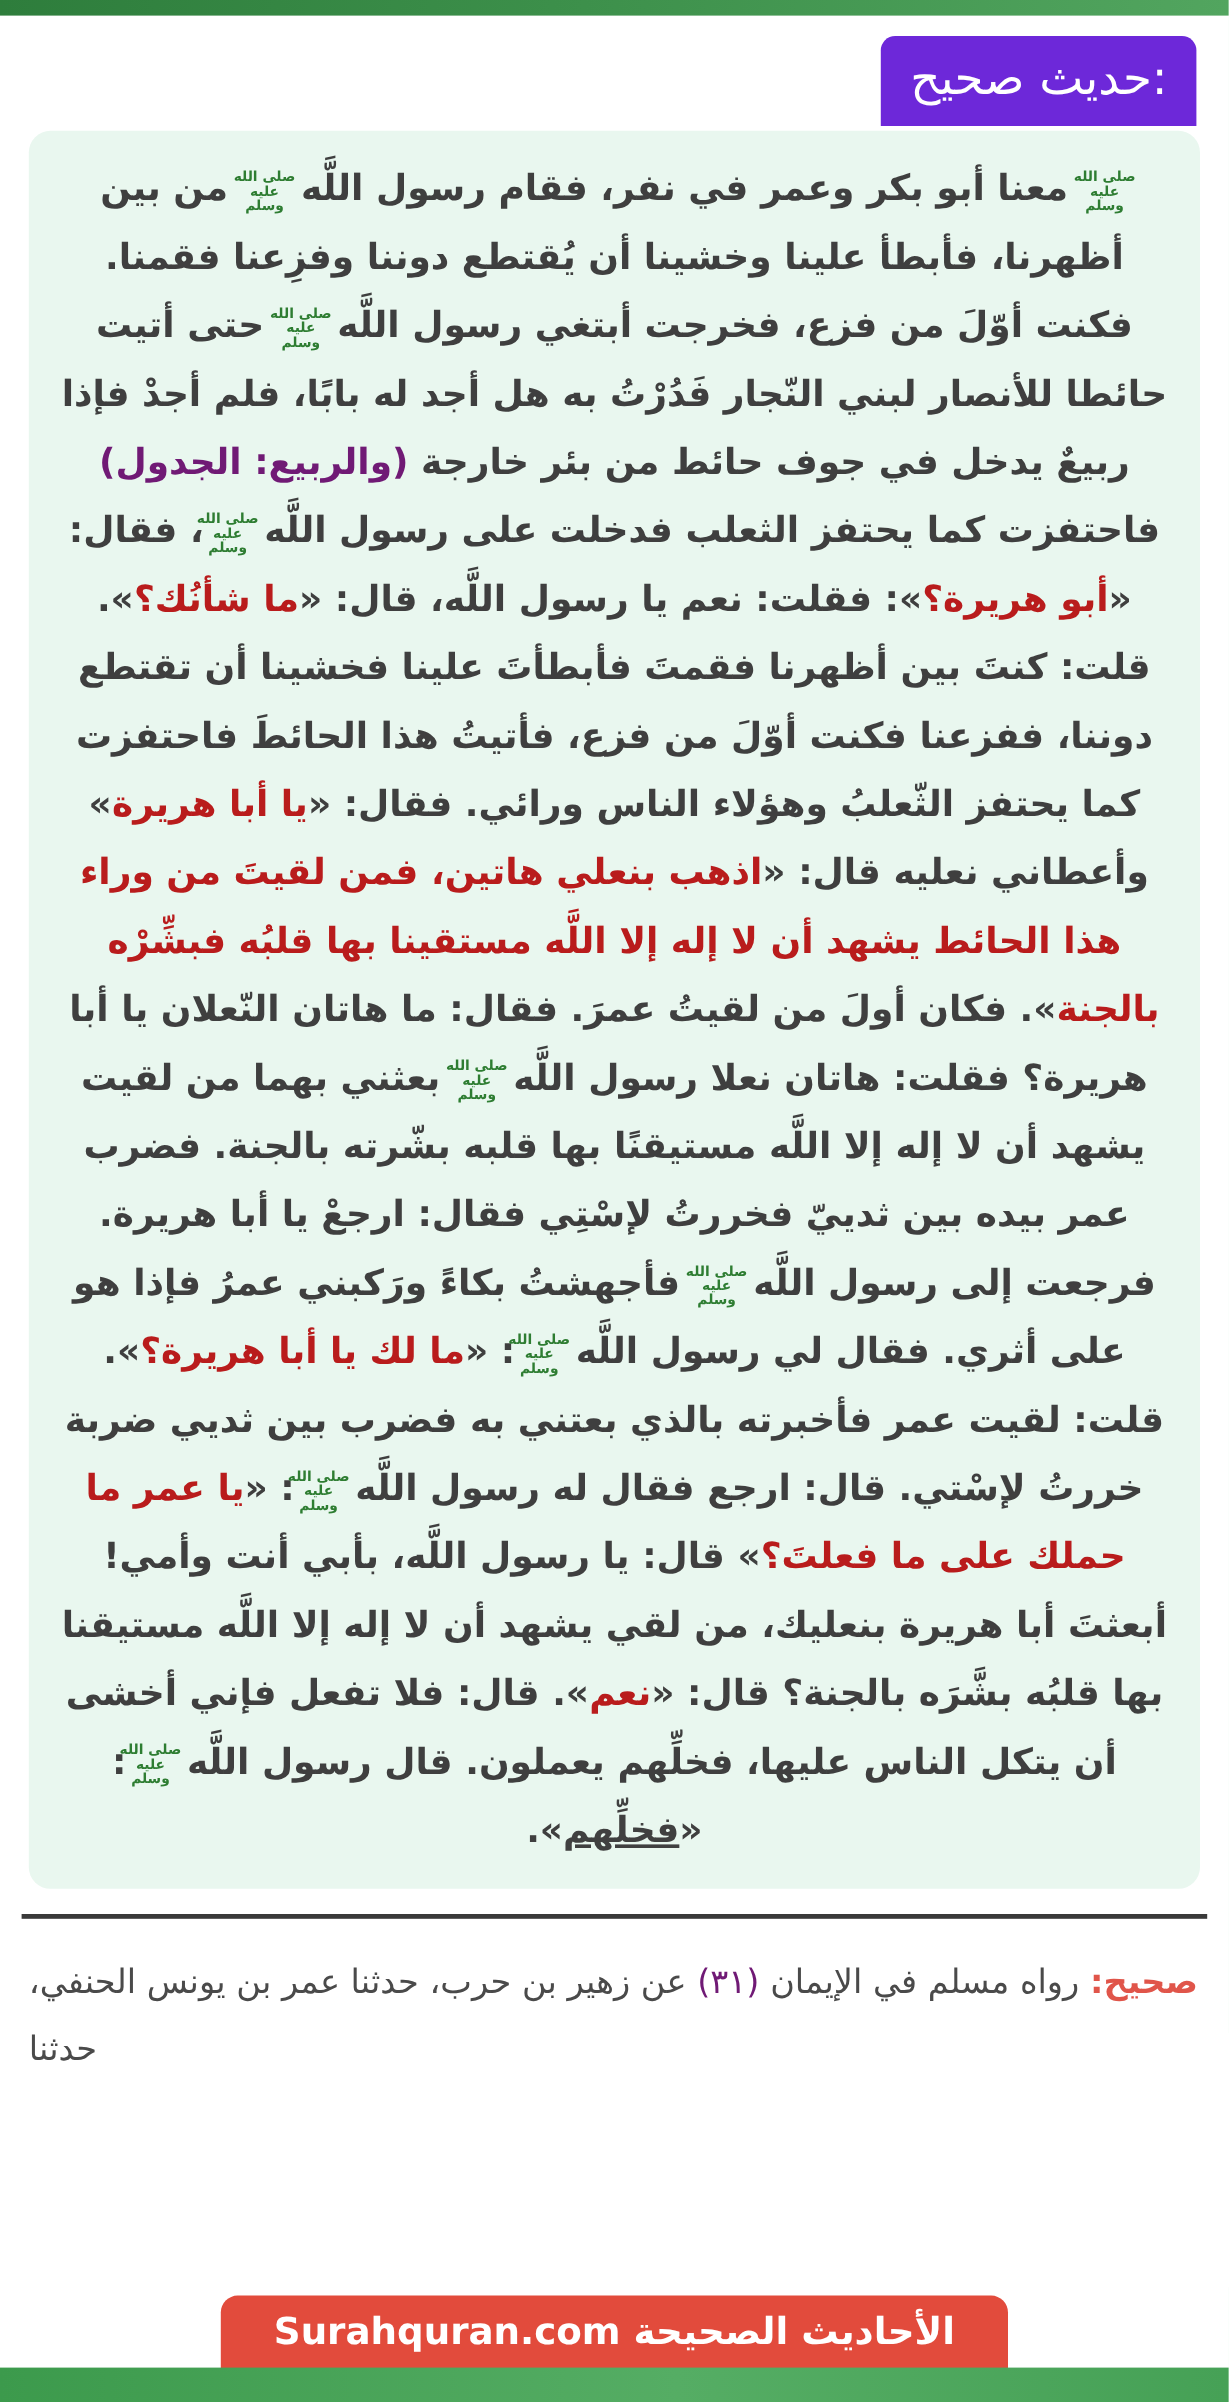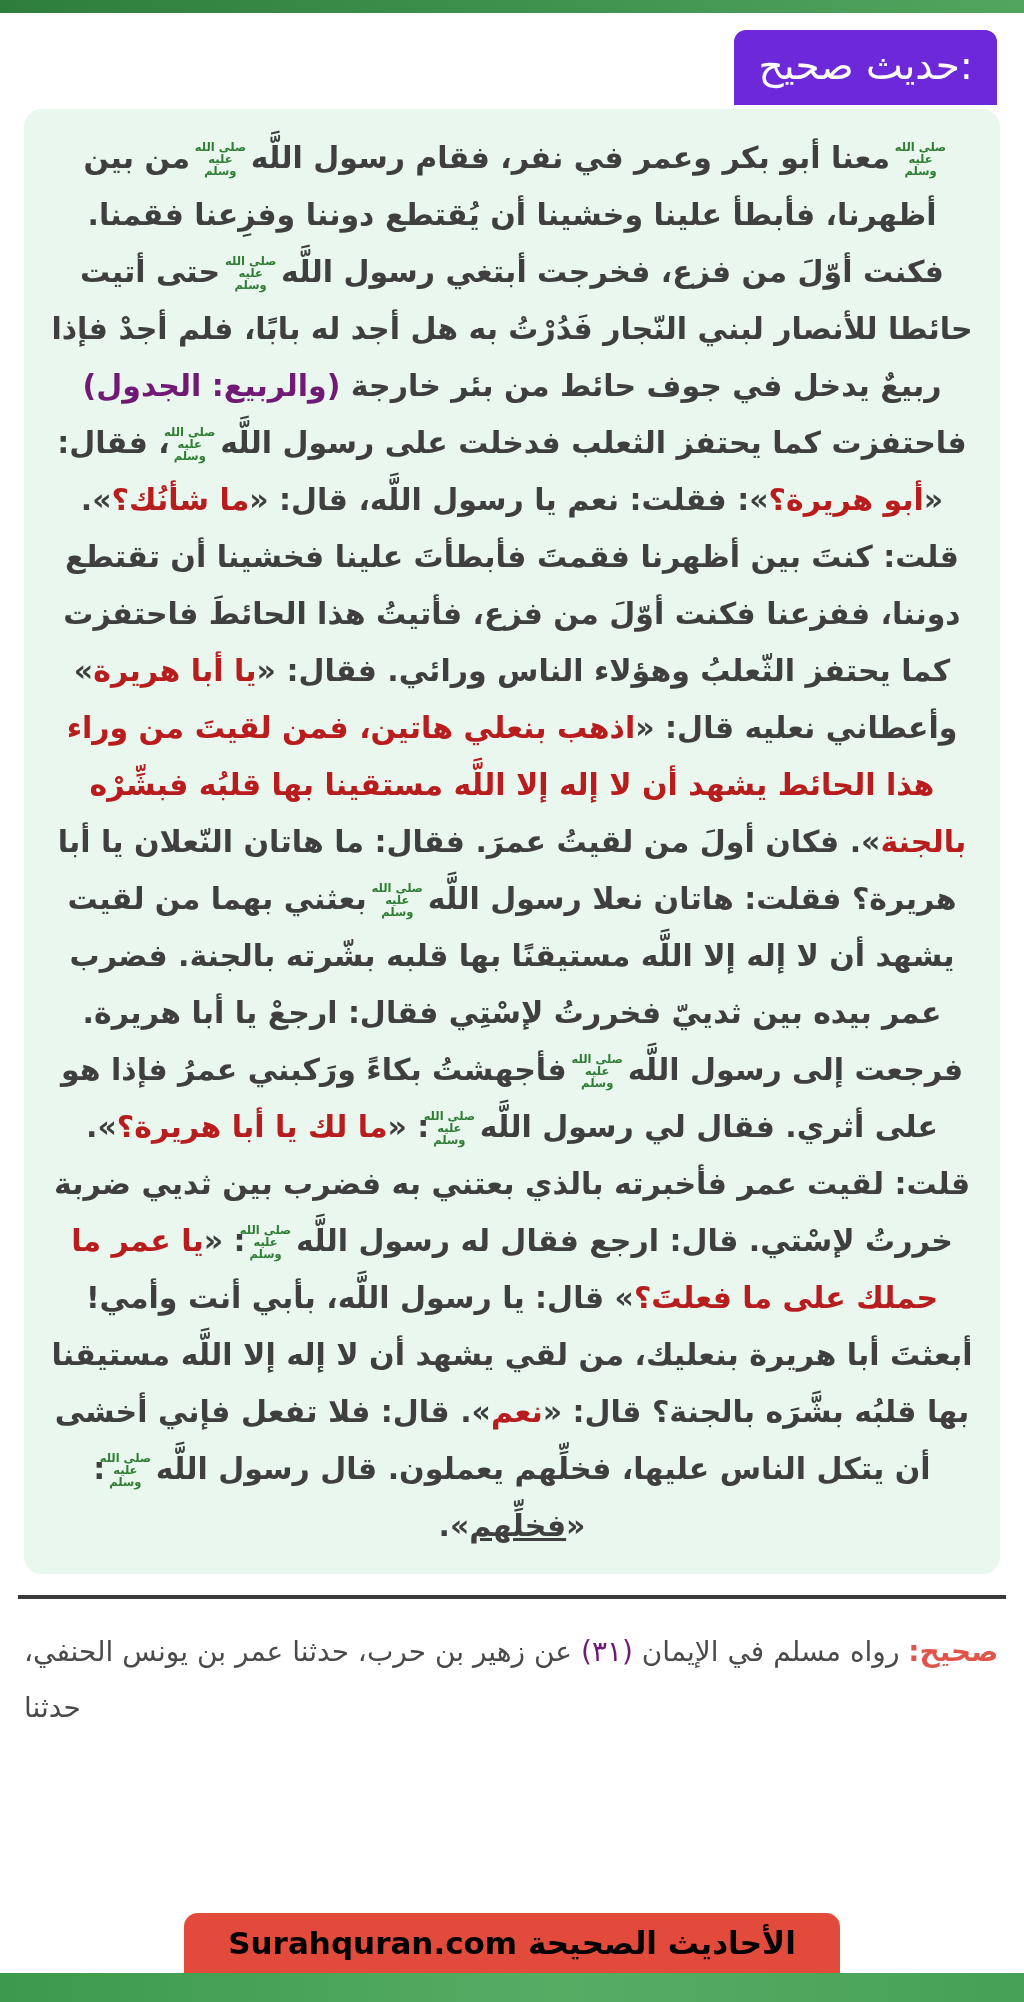--- a/index.html
+++ b/index.html
@@ -62,21 +62,21 @@
     color:#4a4a4a;
   }
   #note p{margin:0;}
   .footer{position:absolute;left:0;right:0;bottom:0;}
   .site-button{
     position:relative;z-index:1;
     display:block;width:fit-content;
     margin:12px auto -16px auto;
     background:#e24b3c;
     border-radius:14px;
-    color:#000000;
+    color:#ffffff;
     direction:rtl;
     font-size:31px;font-weight:bold;
     padding:12px 44px 28px 44px;
     border:none;cursor:pointer;
     font-family:"DejaVu Sans", sans-serif;
   }
   .site-button .latin{font-weight:bold;}
   .bottom-bar{
     position:relative;z-index:2;
     height:29px;width:100%;

